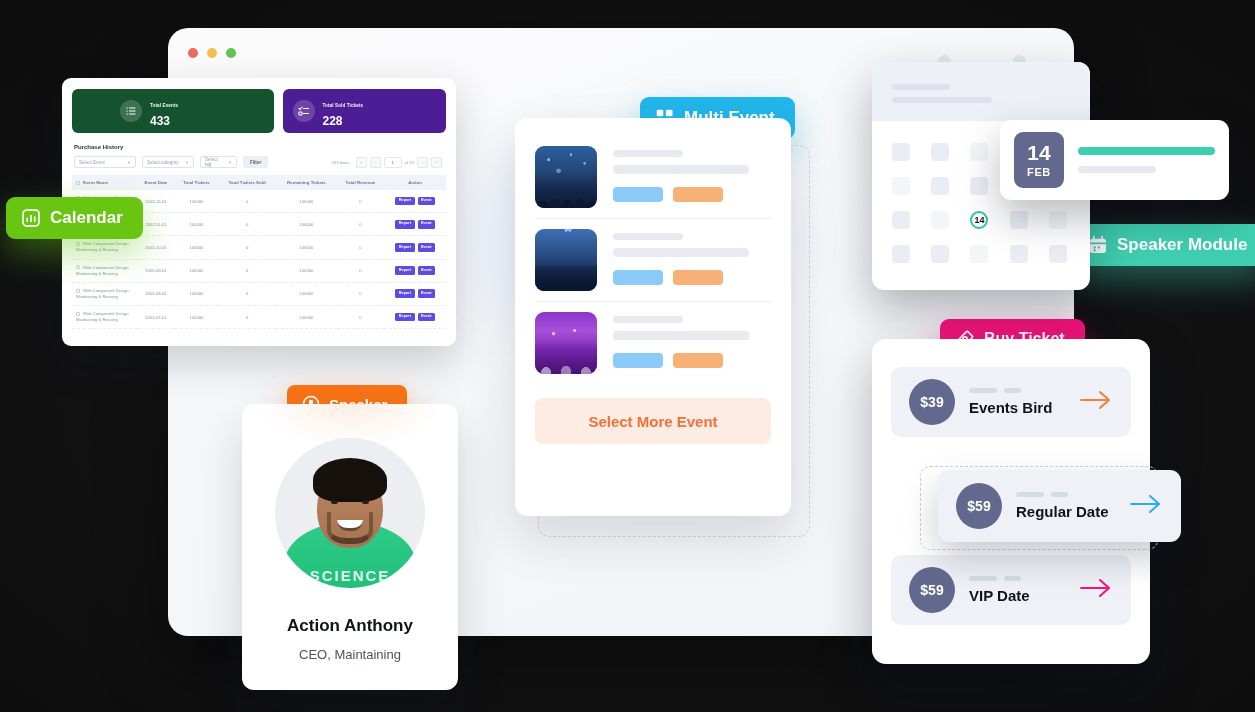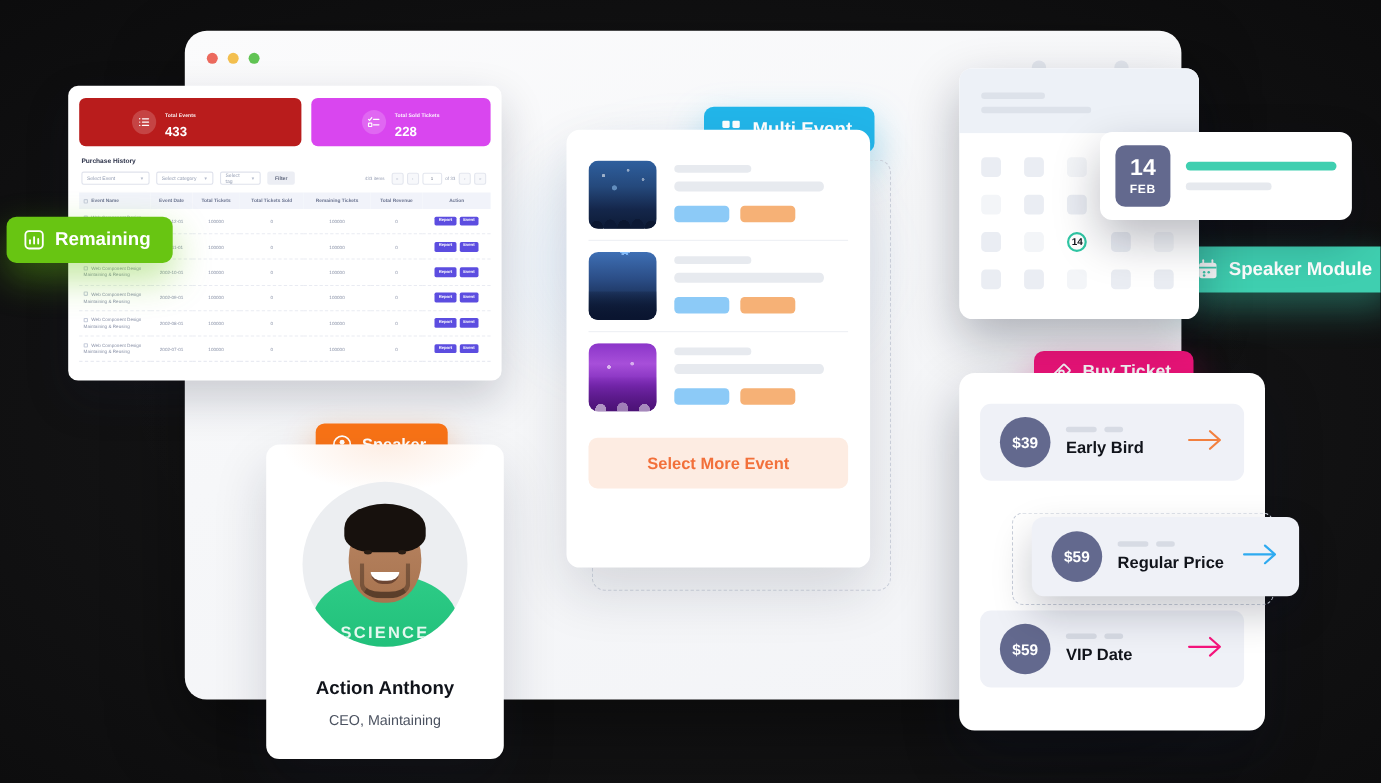--- a/index.html
+++ b/index.html
@@ -53,22 +53,22 @@
     box-shadow: 0 16px 40px rgba(18,24,50,.20);
     overflow: hidden;
     padding: 11px 10px 0 10px;
   }
   .stat-row { display: flex; gap: 9px; }
   .stat {
     flex: 1; height: 44px; border-radius: 6px;
     display: flex; align-items: center; gap: 8px; padding: 0 10px;
     color: #fff;
   }
-  .stat.teal   { background: #b91c1c; padding-left: 48px; }
-  .stat.indigo { background: #d946ef; justify-content: center; }
+  .stat.teal   { background: #14532d; padding-left: 48px; }
+  .stat.indigo { background: #4c1d95; }
   .stat.pink   { background: #ec3a6e; }
   .stat-ico {
     width: 22px; height: 22px; border-radius: 50%;
     background: rgba(255,255,255,.18);
     display: flex; align-items: center; justify-content: center; flex: 0 0 auto;
   }
   .stat-ico svg { width: 12px; height: 12px; }
   .stat-txt { line-height: 1.15; }
   .stat-label { font-size: 4.6px; font-weight: 700; letter-spacing: .1px; opacity: .95; }
   .stat-val { font-size: 12px; font-weight: 700; margin-top: 1px; }
@@ -567,21 +567,21 @@
 
 <div class="pill pill-analytics">
   <span class="pico">
     <svg viewBox="0 0 24 24" fill="none" stroke="#fff" stroke-width="2">
       <rect x="2.5" y="2.5" width="19" height="19" rx="4"></rect>
       <line x1="7.5" y1="16" x2="7.5" y2="12.5" stroke-linecap="round"></line>
       <line x1="12" y1="16" x2="12" y2="9" stroke-linecap="round"></line>
       <line x1="16.5" y1="16" x2="16.5" y2="11" stroke-linecap="round"></line>
     </svg>
   </span>
-  <span>Remaining</span>
+  <span>Calendar</span>
 </div>
 
 <div class="pill pill-multi">
   <span class="pico">
     <svg viewBox="0 0 24 24" fill="#fff">
       <rect x="2" y="2" width="8" height="8" rx="1.5"></rect>
       <rect x="13" y="2" width="8" height="8" rx="1.5"></rect>
       <rect x="2" y="13" width="8" height="8" rx="1.5"></rect>
       <rect x="16" y="12.5" width="2" height="9" rx="1"></rect>
       <rect x="12.5" y="16" width="9" height="2" rx="1"></rect>
@@ -730,21 +730,21 @@
 </div>
 
 <div class="tk-card">
   <div class="tk-row">
     <div class="tk-price">$39</div>
     <div class="tk-mid">
       <div class="tk-dashes">
           <i class="a"></i>
           <i class="b"></i>
         </div>
-      <div class="tk-label">Early Bird</div>
+      <div class="tk-label">Events Bird</div>
     </div>
     <span class="tk-arrow">
       <svg viewBox="0 0 34 24" fill="none" stroke="#f2803f" stroke-width="2" stroke-linecap="round" stroke-linejoin="round">
         <path d="M2 12h26"></path>
           <path d="M21 4l9 8-9 8"></path>
       </svg>
     </span>
   </div>
 
   <div class="tk-row" style="visibility:hidden"></div>
@@ -768,21 +768,21 @@
 </div>
 
 <div class="tk-dash-out"></div>
 <div class="tk-float">
   <div class="tk-price">$59</div>
   <div class="tk-mid">
     <div class="tk-dashes">
         <i class="a"></i>
         <i class="b"></i>
       </div>
-    <div class="tk-label">Regular Price</div>
+    <div class="tk-label">Regular Date</div>
   </div>
   <span class="tk-arrow">
     <svg viewBox="0 0 34 24" fill="none" stroke="#2eaaf0" stroke-width="2" stroke-linecap="round" stroke-linejoin="round">
       <path d="M2 12h26"></path>
         <path d="M21 4l9 8-9 8"></path>
     </svg>
   </span>
 </div>
 
 </body></html>

